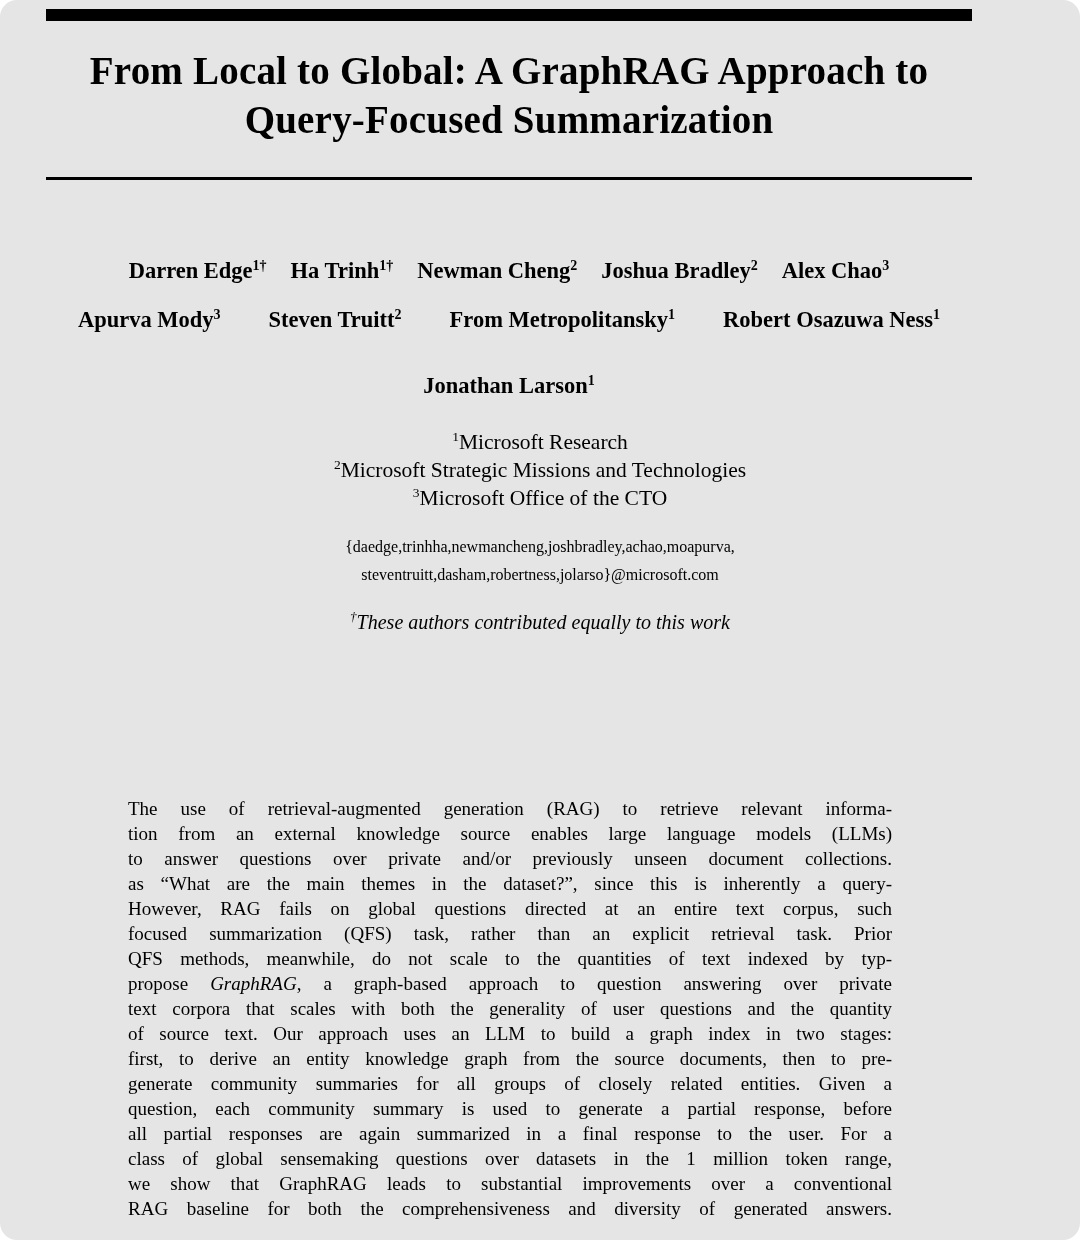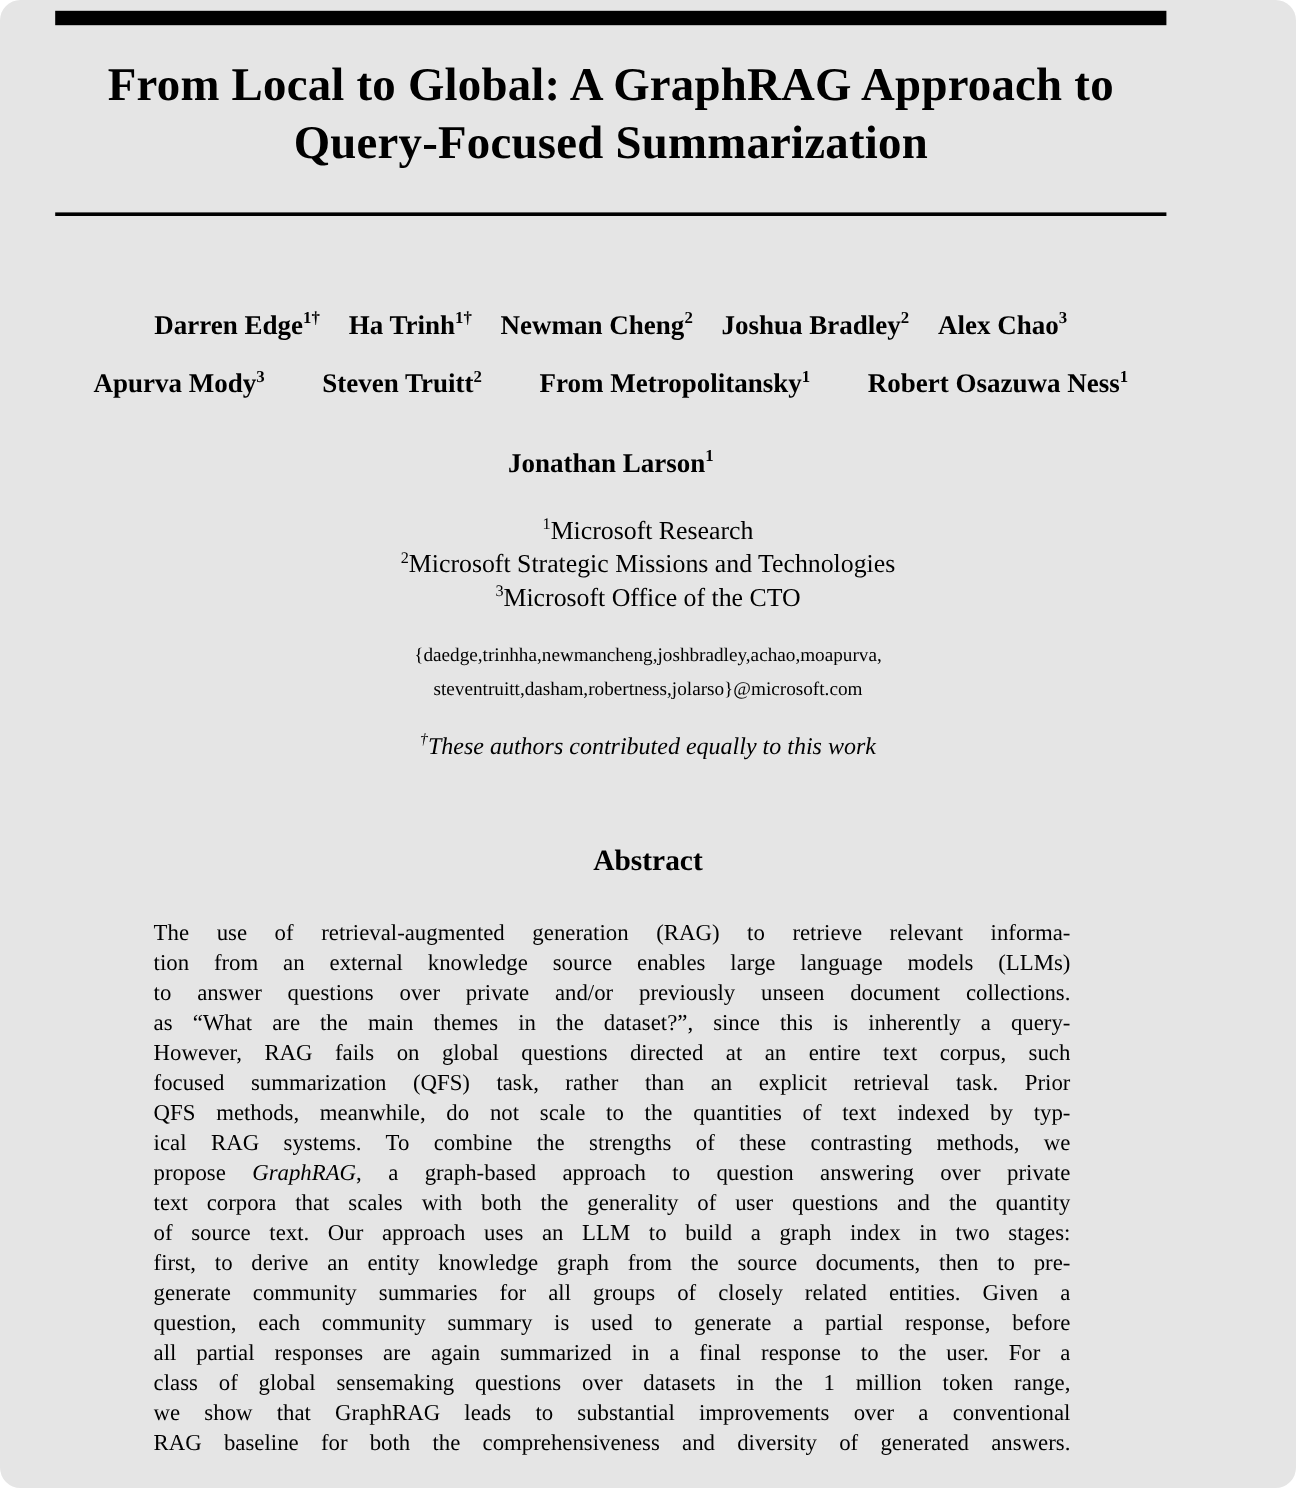--- a/index.html
+++ b/index.html
@@ -31,21 +31,21 @@
             font-family:Liberation Serif, serif; font-size:16px; line-height:28px; }
   .email-line { display:block; white-space:pre; }
 
   .footnote { position:absolute; left:30px; top:611px; width:1020px;
               text-align:center; font-size:20px;font-style:italic; }
   .footnote sup { font-size:13px; line-height:0; }
 
   .abstract-heading { position:absolute; left:30px; top:704px; width:1020px;
                       text-align:center; font-size:24.5px; font-weight:bold; }
 
-  .abstract-body { position:absolute; left:128px; top:765px; width:764px; font-size:19px; }
+  .abstract-body { position:absolute; left:128px; top:796px; width:764px; font-size:19px; }
   .abs-line { text-align:justify; text-align-last:justify; line-height:25px; height:25px; overflow:hidden; }
 </style>
 </head>
 <body>
 
 <div class="page">
 
   <div class="topbar"></div>
 
   <h1 class="title">
@@ -82,31 +82,29 @@
 
   <div class="emails">
     <span class="email-line">{daedge,trinhha,newmancheng,joshbradley,achao,moapurva,</span>
     <span class="email-line">steventruitt,dasham,robertness,jolarso}@microsoft.com</span>
   </div>
 
   <div class="footnote">
     <sup>†</sup><span>These authors contributed equally to this work</span>
   </div>
 
-  <div class="abstract-heading">Abstract</div>
 
   <div class="abstract-body">
       <div class="abs-line">The use of retrieval-augmented generation (RAG) to retrieve relevant informa-</div>
       <div class="abs-line">tion from an external knowledge source enables large language models (LLMs)</div>
       <div class="abs-line">to answer questions over private and/or previously unseen document collections.</div>
       <div class="abs-line">as “What are the main themes in the dataset?”, since this is inherently a query-</div>
       <div class="abs-line">However, RAG fails on global questions directed at an entire text corpus, such</div>
       <div class="abs-line">focused summarization (QFS) task, rather than an explicit retrieval task. Prior</div>
       <div class="abs-line">QFS methods, meanwhile, do not scale to the quantities of text indexed by typ-</div>
-      <div class="abs-line">ical RAG systems. To combine the strengths of these contrasting methods, we</div>
       <div class="abs-line"><span>propose </span><i>GraphRAG</i><span>, a graph-based approach to question answering over private</span></div>
       <div class="abs-line">text corpora that scales with both the generality of user questions and the quantity</div>
       <div class="abs-line">of source text. Our approach uses an LLM to build a graph index in two stages:</div>
       <div class="abs-line">first, to derive an entity knowledge graph from the source documents, then to pre-</div>
       <div class="abs-line">generate community summaries for all groups of closely related entities. Given a</div>
       <div class="abs-line">question, each community summary is used to generate a partial response, before</div>
       <div class="abs-line">all partial responses are again summarized in a final response to the user. For a</div>
       <div class="abs-line">class of global sensemaking questions over datasets in the 1 million token range,</div>
       <div class="abs-line">we show that GraphRAG leads to substantial improvements over a conventional</div>
       <div class="abs-line">RAG baseline for both the comprehensiveness and diversity of generated answers.</div>

